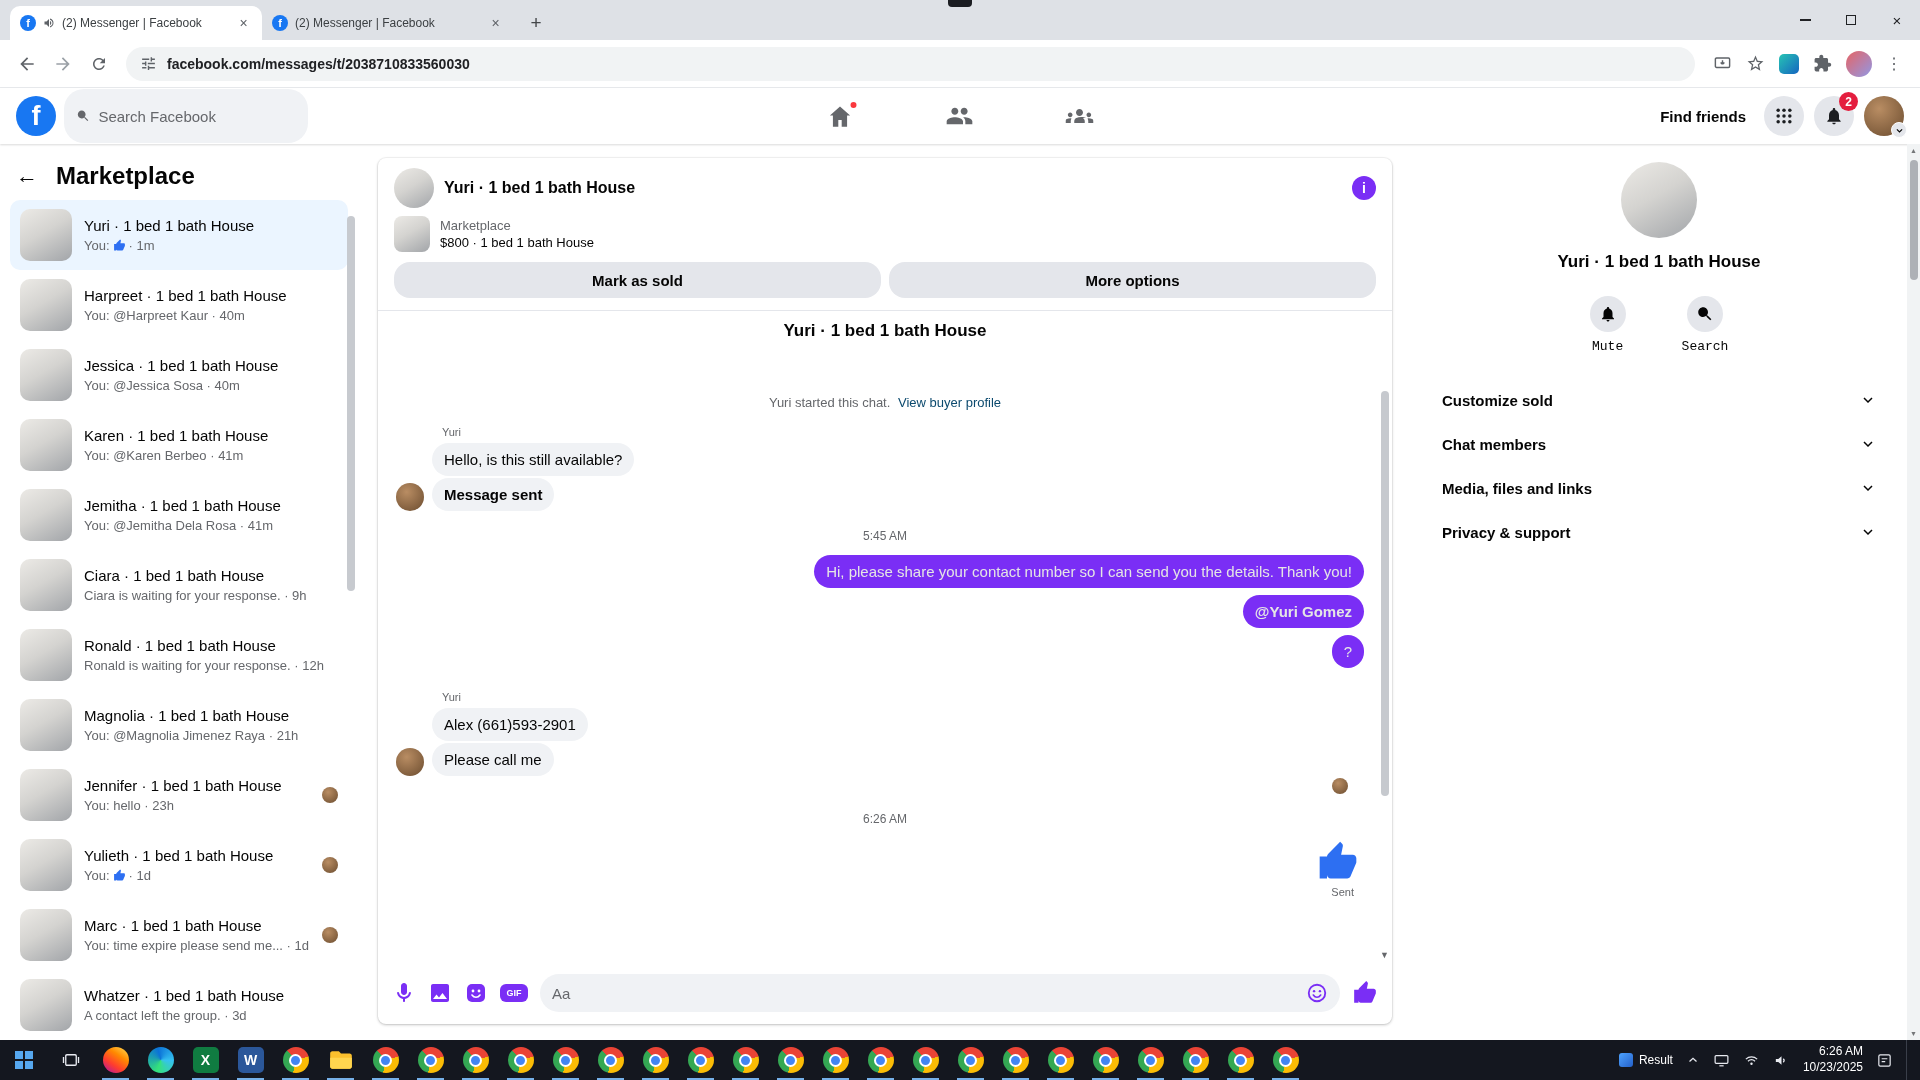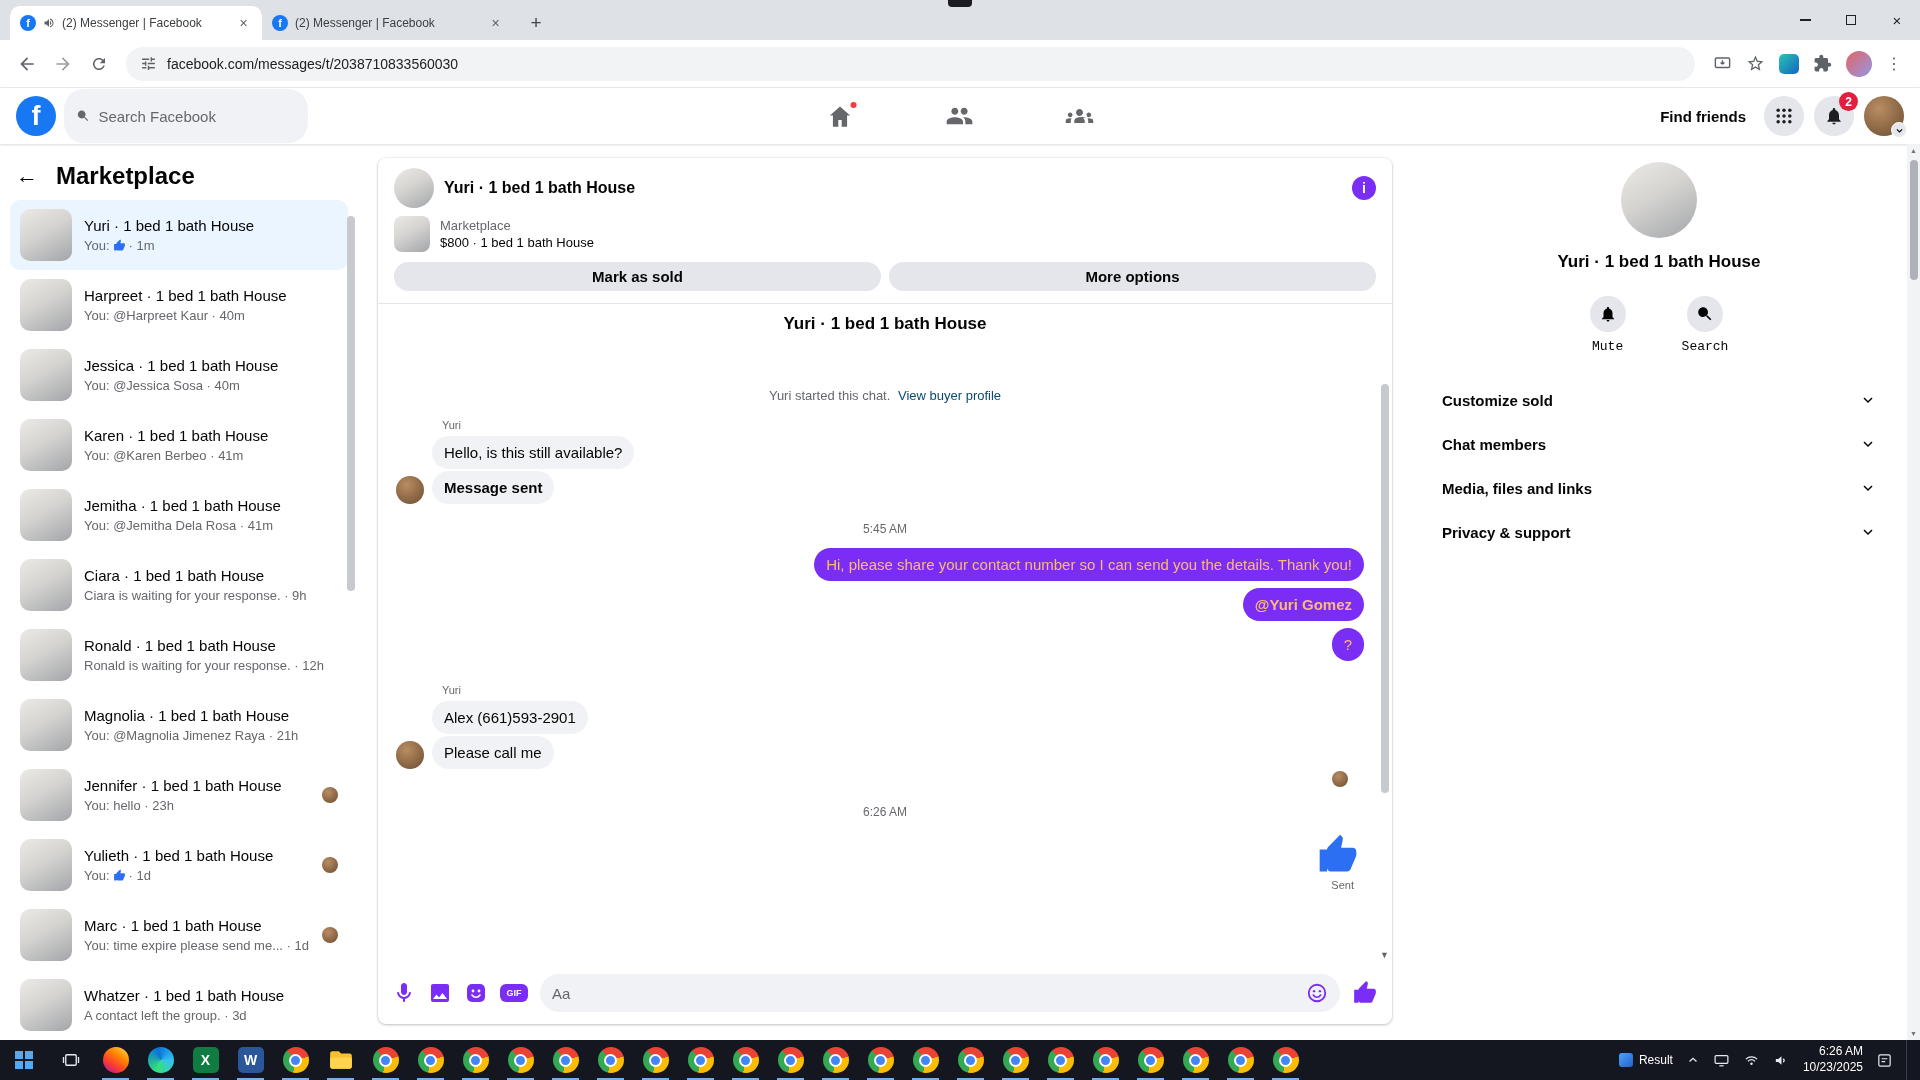--- a/index.html
+++ b/index.html
@@ -18,21 +18,21 @@
   .tab-close{width:17px;height:17px;border-radius:50%;display:flex;align-items:center;justify-content:center;font-size:14px;color:#5f6368;flex-shrink:0;}
   .newtab{width:28px;height:28px;margin:0 0 3px 8px;display:flex;align-items:center;justify-content:center;font-size:19px;color:#44474a;}
   .win-controls{position:absolute;top:0;right:0;height:40px;display:flex;}
   .winbtn{width:46px;height:40px;display:flex;align-items:center;justify-content:center;color:#202124;font-size:15px;}
   .min-glyph{width:11px;height:2px;background:#202124;}
   .max-glyph{width:10px;height:10px;border:1.5px solid #202124;}
 
   .addressbar{height:48px;background:#fff;display:flex;align-items:center;padding:0 10px;gap:2px;flex-shrink:0;border-bottom:1px solid #e8eaed;}
   .nav-btn{width:34px;height:34px;border-radius:50%;display:flex;align-items:center;justify-content:center;color:#5f6368;flex-shrink:0;}
   .nav-btn.dim{color:#9aa0a6;}
-  .omnibox{flex:1;height:34px;background:#f1f3f4;border-radius:17px;display:flex;align-items:center;gap:10px;padding:0 14px;margin:0 8px;min-width:0;}
+  .omnibox{flex:1;height:34px;background:#f1f3f4;border-radius:17px;display:flex;align-items:center;gap:10px;padding:0 14px;margin:0 8px;min-width:0;font-weight:bold;}
   .omni-url{font-size:14px;color:#202124;white-space:nowrap;overflow:hidden;}
   .addr-icons{display:flex;align-items:center;gap:14px;padding:0 8px;color:#5f6368;}
   .ext-ico{width:20px;height:20px;border-radius:5px;background:linear-gradient(135deg,#27c4b4,#1565c0);}
   .profile-ico{width:26px;height:26px;border-radius:50%;background:linear-gradient(135deg,#e66465,#9198e5);}
   .kebab{font-size:16px;color:#5f6368;}
 
   
   .fb-header{height:56px;background:#fff;display:flex;align-items:center;padding:0 16px;position:relative;z-index:3;box-shadow:0 1px 2px rgba(0,0,0,.15);flex-shrink:0;}
   .fb-logo{width:40px;height:40px;border-radius:50%;background:var(--fb-blue);color:#fff;font-weight:bold;font-size:27px;display:flex;align-items:center;justify-content:center;flex-shrink:0;}
   .fb-search{width:244px;height:54px;margin-left:8px;background:#f0f2f5;border-radius:20px;display:flex;align-items:center;gap:8px;padding:0 12px;color:#65676b;}
@@ -71,33 +71,33 @@
   .chat-card{height:100%;display:flex;flex-direction:column;border-radius:8px;background:#fff;box-shadow:0 1px 3px rgba(0,0,0,.22),0 0 0 1px rgba(0,0,0,.04);}
   .chat-header{display:flex;align-items:center;gap:10px;padding:10px 16px 6px;}
   .ch-avatar{width:40px;height:40px;border-radius:50%;flex-shrink:0;}
   .ch-title{font-size:16px;font-weight:700;color:#050505;}
   .info-btn{margin-left:auto;width:24px;height:24px;border-radius:50%;background:var(--accent);color:#fff;font-weight:bold;font-size:14px;display:flex;align-items:center;justify-content:center;}
   .mk-strip{display:flex;align-items:center;gap:10px;padding:2px 16px 10px;}
   .mk-avatar{width:36px;height:36px;border-radius:8px;flex-shrink:0;}
   .mk-label{font-size:13px;color:#65676b;}
   .mk-listing{font-size:13px;color:#050505;margin-top:2px;}
   .mk-buttons{display:flex;gap:8px;padding:0 16px 12px;border-bottom:1px solid #e4e6eb;}
-  .mk-btn{flex:1;height:29px;border-radius:16px;background:#e4e6eb;display:flex;align-items:center;justify-content:center;font-size:15px;font-weight:600;color:#050505;}
+  .mk-btn{flex:1;height:36px;border-radius:16px;background:#e4e6eb;display:flex;align-items:center;justify-content:center;font-size:15px;font-weight:600;color:#050505;}
 
   .msg-scroll{flex:1;min-height:0;position:relative;display:flex;flex-direction:column;padding:8px 18px 4px;overflow:hidden;}
   .conv-title{align-self:center;font-size:17px;font-weight:700;color:#050505;margin-top:2px;}
   .sys-line{align-self:center;margin-top:54px;font-size:13px;color:#65676b;}
   .sys-line a{color:#0c4a6e;text-decoration:none;margin-left:4px;}
   .sender-label{font-size:11px;color:#65676b;margin:16px 0 3px 46px;}
   .in-row{display:flex;align-items:flex-end;gap:8px;margin-top:2px;}
   .slot{width:28px;flex-shrink:0;}
   .msg-avatar{width:28px;height:28px;border-radius:50%;}
   .bubble-in{background:#f0f2f5;color:#050505;font-size:15px;padding:8px 12px;border-radius:18px;width:fit-content;max-width:540px;}
   .bold{font-weight:700;}
-  .bubble-out{align-self:flex-end;background:var(--accent);color:#fdba74;font-size:15px;padding:8px 12px;border-radius:18px;margin:0 10px 7px 0;max-width:680px;width:fit-content;}
+  .bubble-out{align-self:flex-end;background:var(--accent);color:#e5e5e5;font-size:15px;padding:8px 12px;border-radius:18px;margin:0 10px 7px 0;max-width:680px;width:fit-content;}
   .timestamp{align-self:center;font-size:12px;color:#65676b;margin:18px 0 12px;}
   .seen{align-self:flex-end;width:16px;height:16px;border-radius:50%;margin:2px 26px 0 0;}
   .big-like{align-self:flex-end;margin:2px 14px 0 0;color:var(--like-blue);}
   .sent-label{align-self:flex-end;font-size:11px;color:#65676b;margin:2px 20px 0 0;}
   .msg-thumb{position:absolute;top:80px;right:3px;width:8px;height:62%;background:#c6c9ce;border-radius:4px;}
   .msg-arrow{position:absolute;right:3px;bottom:4px;font-size:9px;color:#65676b;}
 
   .composer{display:flex;align-items:center;gap:12px;padding:10px 14px 12px;}
   .comp-icon{color:var(--accent);flex-shrink:0;}
   .gif-chip{min-width:28px;height:18px;border-radius:6px;background:var(--accent);color:#fff;font-size:9px;font-weight:700;display:flex;align-items:center;justify-content:center;padding:0 3px;flex-shrink:0;}

